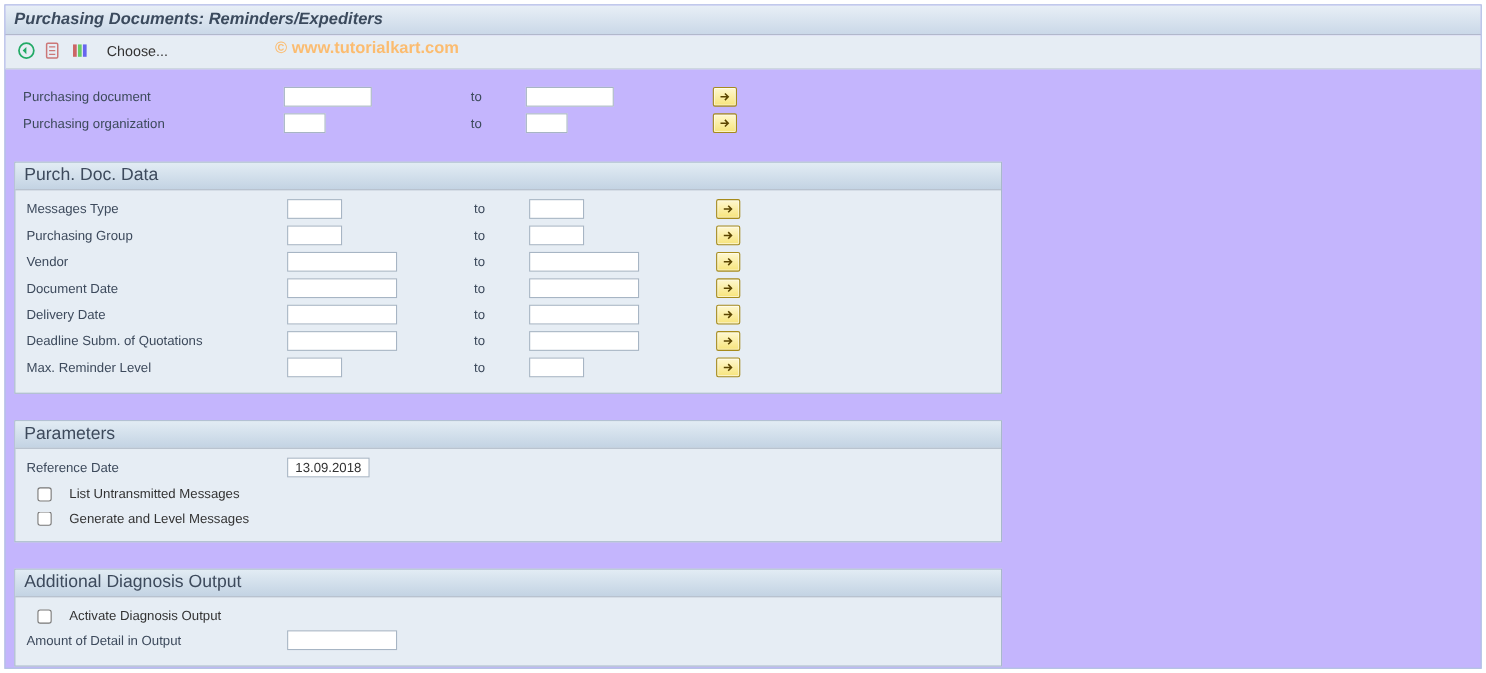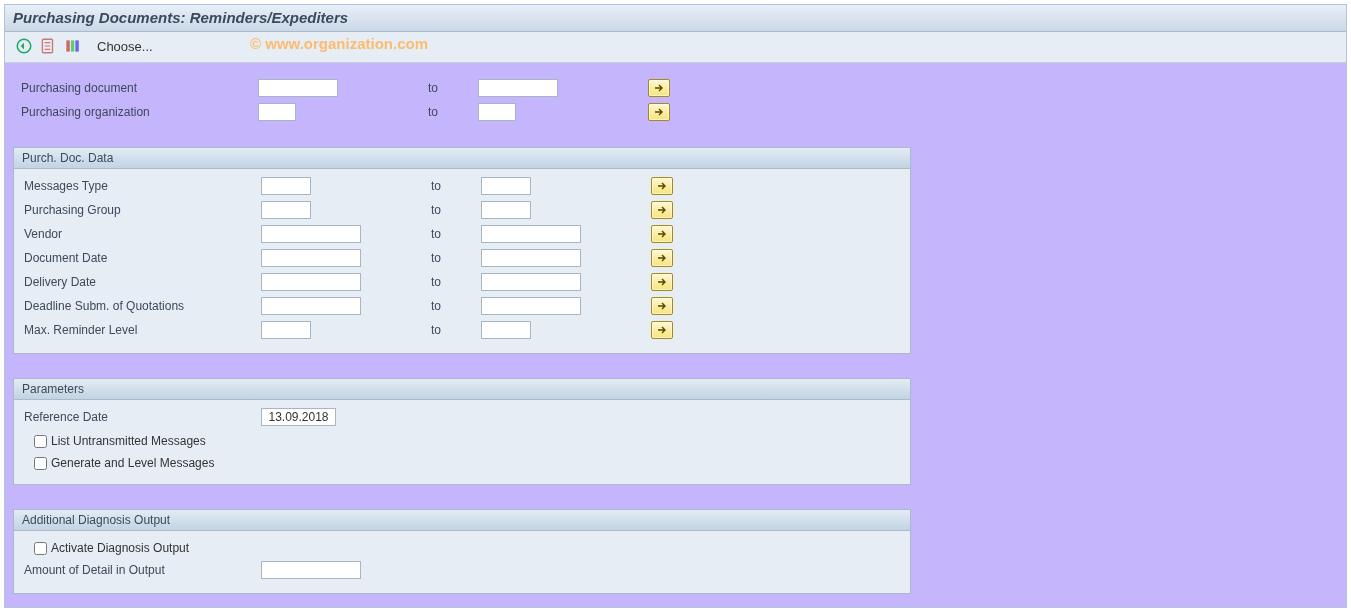--- a/index.html
+++ b/index.html
@@ -113,30 +113,30 @@
   .group {
     border: 1px solid #a8b9ca;
     background: #E6EDF4;
     margin: 10px 2px 2px 2px;
     width: 898px;
   }
   .group-header {
     background: linear-gradient(180deg,#E2ECF4 0%,#C3D3E3 100%);
     border-bottom: 1px solid #aeb9c6;
     padding: 3px 8px;
-    font-size: 12px;
+    font-size: 16px;
     color: #3d4a5c;
   }
   .group-body {
     padding: 6px 2px 10px 2px;
   }
   .checkwrap {
     display: flex;
     align-items: center;
-    gap: 4px;
+    gap: 16px;
     padding-left: 18px;
     height: 22px;
   }
   input[type="checkbox"] {
     width: 13px; height: 13px;
     border: 1px solid #7a8ca0;
     background: #fff;
   }
   .top-rows {
     padding: 4px 2px 0 2px;
@@ -166,21 +166,21 @@
         </svg>
     </span>
     <span class="iconbtn">
       <svg viewBox="0 0 16 16">
           <rect x="3" y="3" width="3" height="10" fill="#c66"></rect>
           <rect x="7" y="3" width="3" height="10" fill="#6c6"></rect>
           <rect x="11" y="3" width="3" height="10" fill="#66e"></rect>
         </svg>
     </span>
     <span class="choose">Choose...</span>
-    <span class="watermark">© www.organization.com</span>
+    <span class="watermark">© www.tutorialkart.com</span>
   </div>
 
   <div class="content">
 
     <div class="top-rows">
       <div class="row">
         <span class="label">Purchasing document</span>
         <span class="col-from"><input class="inp w-mid" value="" style=""></span>
         <span class="to-col">to</span>
         <span class="col-to"><input class="inp w-mid" value="" style=""></span>

